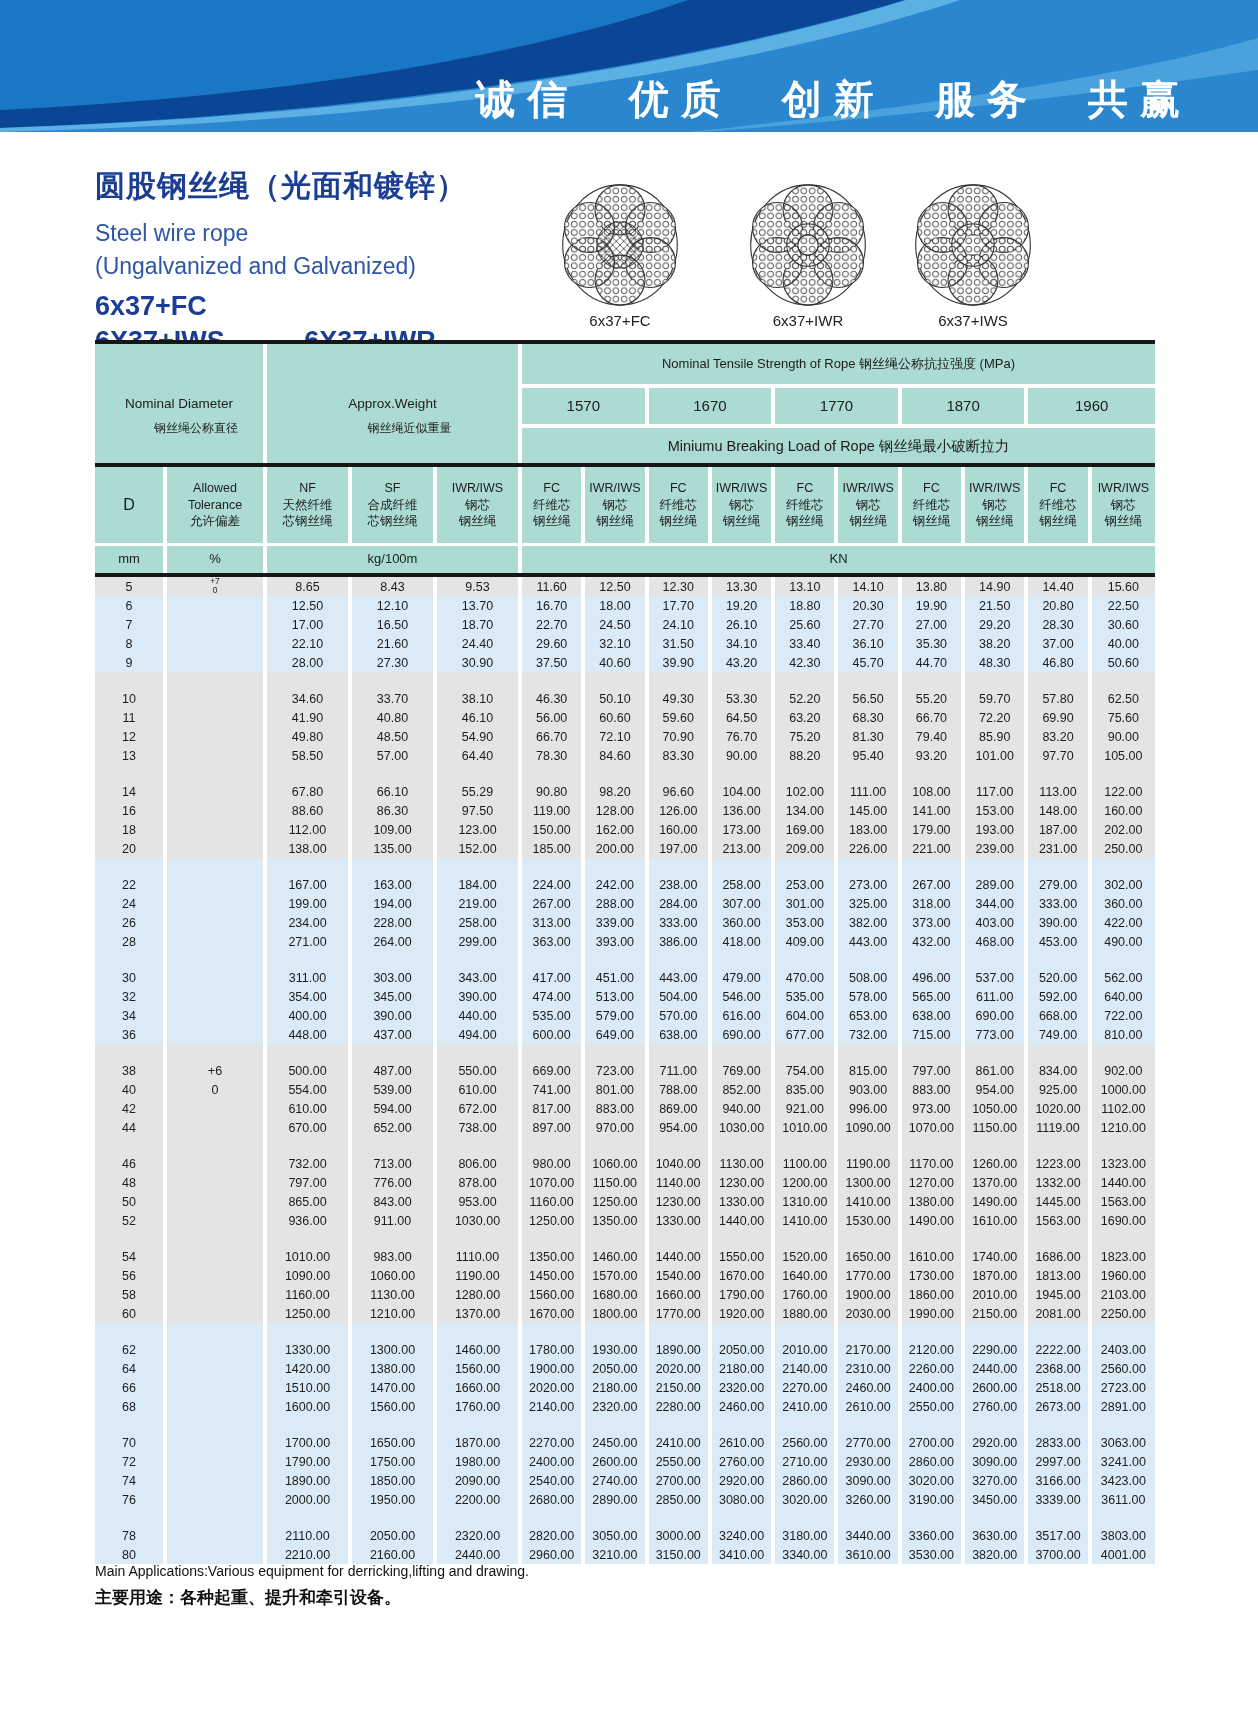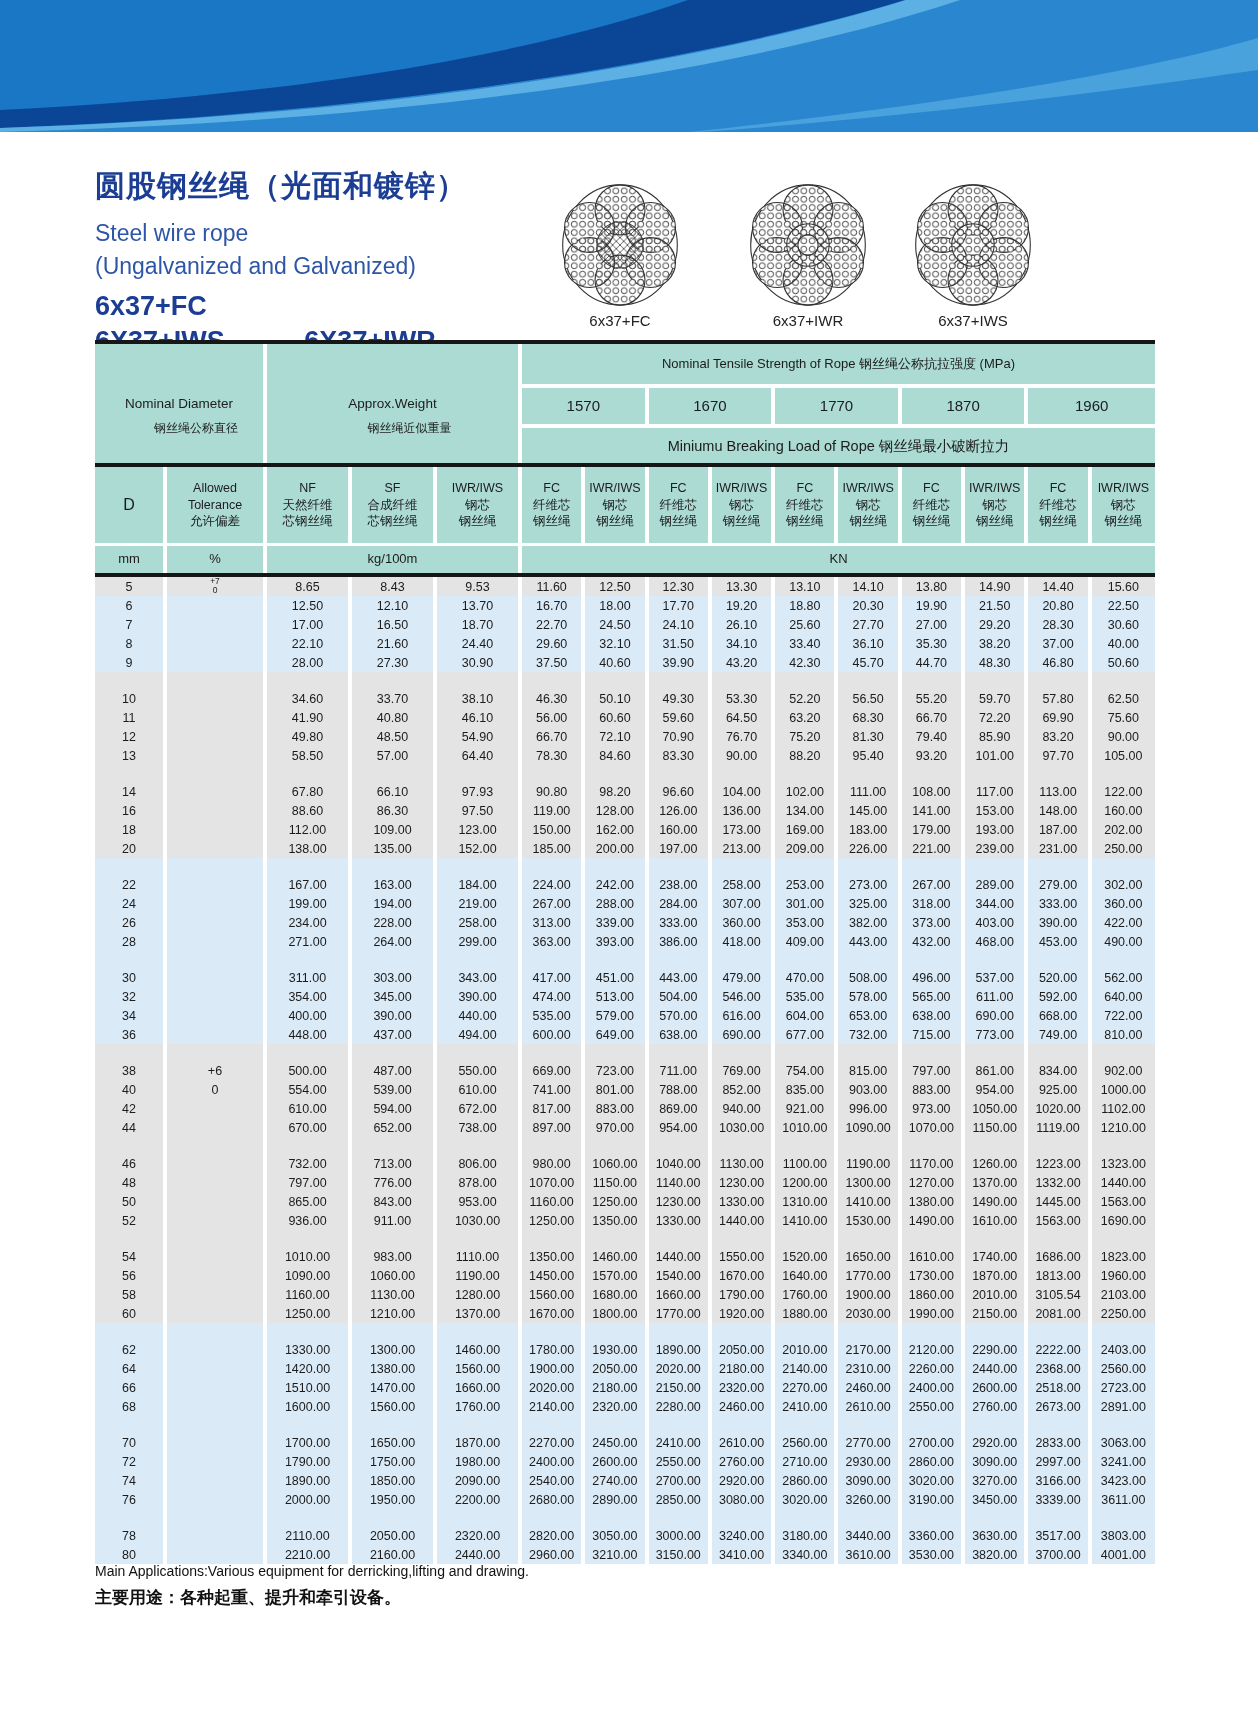--- a/index.html
+++ b/index.html
@@ -75,20 +75,21 @@
 <div id="page">
 
   <div id="banner">
     <svg width="1258" height="132" viewBox="0 0 1258 132">
       <rect x="0" y="0" width="1258" height="132" fill="#1a77c5"></rect>
       <path d="M0,132 C300,122 520,72 700,0 L1258,0 L1258,132 Z" fill="#2a86cf"></path>
       <path d="M0,110 C300,96 540,52 688,0 L905,0 C660,74 320,116 0,128 Z" fill="#0a4596"></path>
       <path d="M690,132 C950,104 1140,72 1258,38 L1258,70 C1090,94 900,118 700,132 Z" fill="#4aa2dd"></path>
       <path d="M0,128 C320,118 660,76 906,0 L960,0 C700,86 330,124 0,132 Z" fill="#5cb0e4"></path>
     </svg>
+    <div id="slogan">诚信 优质 创新 服务 共赢</div>
   </div>
 
   <div id="titleblock">
     <div class="t-zh">圆股钢丝绳（光面和镀锌）</div>
     <div class="t-en">Steel wire rope</div>
     <div class="t-en">(Ungalvanized and Galvanized)</div>
     <div class="t-model1">6x37+FC</div>
     <div class="t-model-row">
       <span>6X37+IWS</span>
       <span class="m3">6X37+IWR</span>
@@ -405,21 +406,21 @@
             <td class="c-gray"></td>
             <td class="c-gray"></td>
             <td class="c-gray"></td>
             <td class="c-gray last"></td>
           </tr>
           <tr class="datarow">
             <td class="c-gray">14</td>
             <td class="c-gray"></td>
             <td class="c-gray">67.80</td>
             <td class="c-gray">66.10</td>
-            <td class="c-gray">97.93</td>
+            <td class="c-gray">55.29</td>
             <td class="c-gray">90.80</td>
             <td class="c-gray">98.20</td>
             <td class="c-gray">96.60</td>
             <td class="c-gray">104.00</td>
             <td class="c-gray">102.00</td>
             <td class="c-gray">111.00</td>
             <td class="c-gray">108.00</td>
             <td class="c-gray">117.00</td>
             <td class="c-gray">113.00</td>
             <td class="c-gray last">122.00</td>
@@ -873,21 +874,21 @@
             <td class="c-gray">1130.00</td>
             <td class="c-gray">1280.00</td>
             <td class="c-gray">1560.00</td>
             <td class="c-gray">1680.00</td>
             <td class="c-gray">1660.00</td>
             <td class="c-gray">1790.00</td>
             <td class="c-gray">1760.00</td>
             <td class="c-gray">1900.00</td>
             <td class="c-gray">1860.00</td>
             <td class="c-gray">2010.00</td>
-            <td class="c-gray">3105.54</td>
+            <td class="c-gray">1945.00</td>
             <td class="c-gray last">2103.00</td>
           </tr>
           <tr class="datarow">
             <td class="c-gray">60</td>
             <td class="c-gray"></td>
             <td class="c-gray">1250.00</td>
             <td class="c-gray">1210.00</td>
             <td class="c-gray">1370.00</td>
             <td class="c-gray">1670.00</td>
             <td class="c-gray">1800.00</td>

